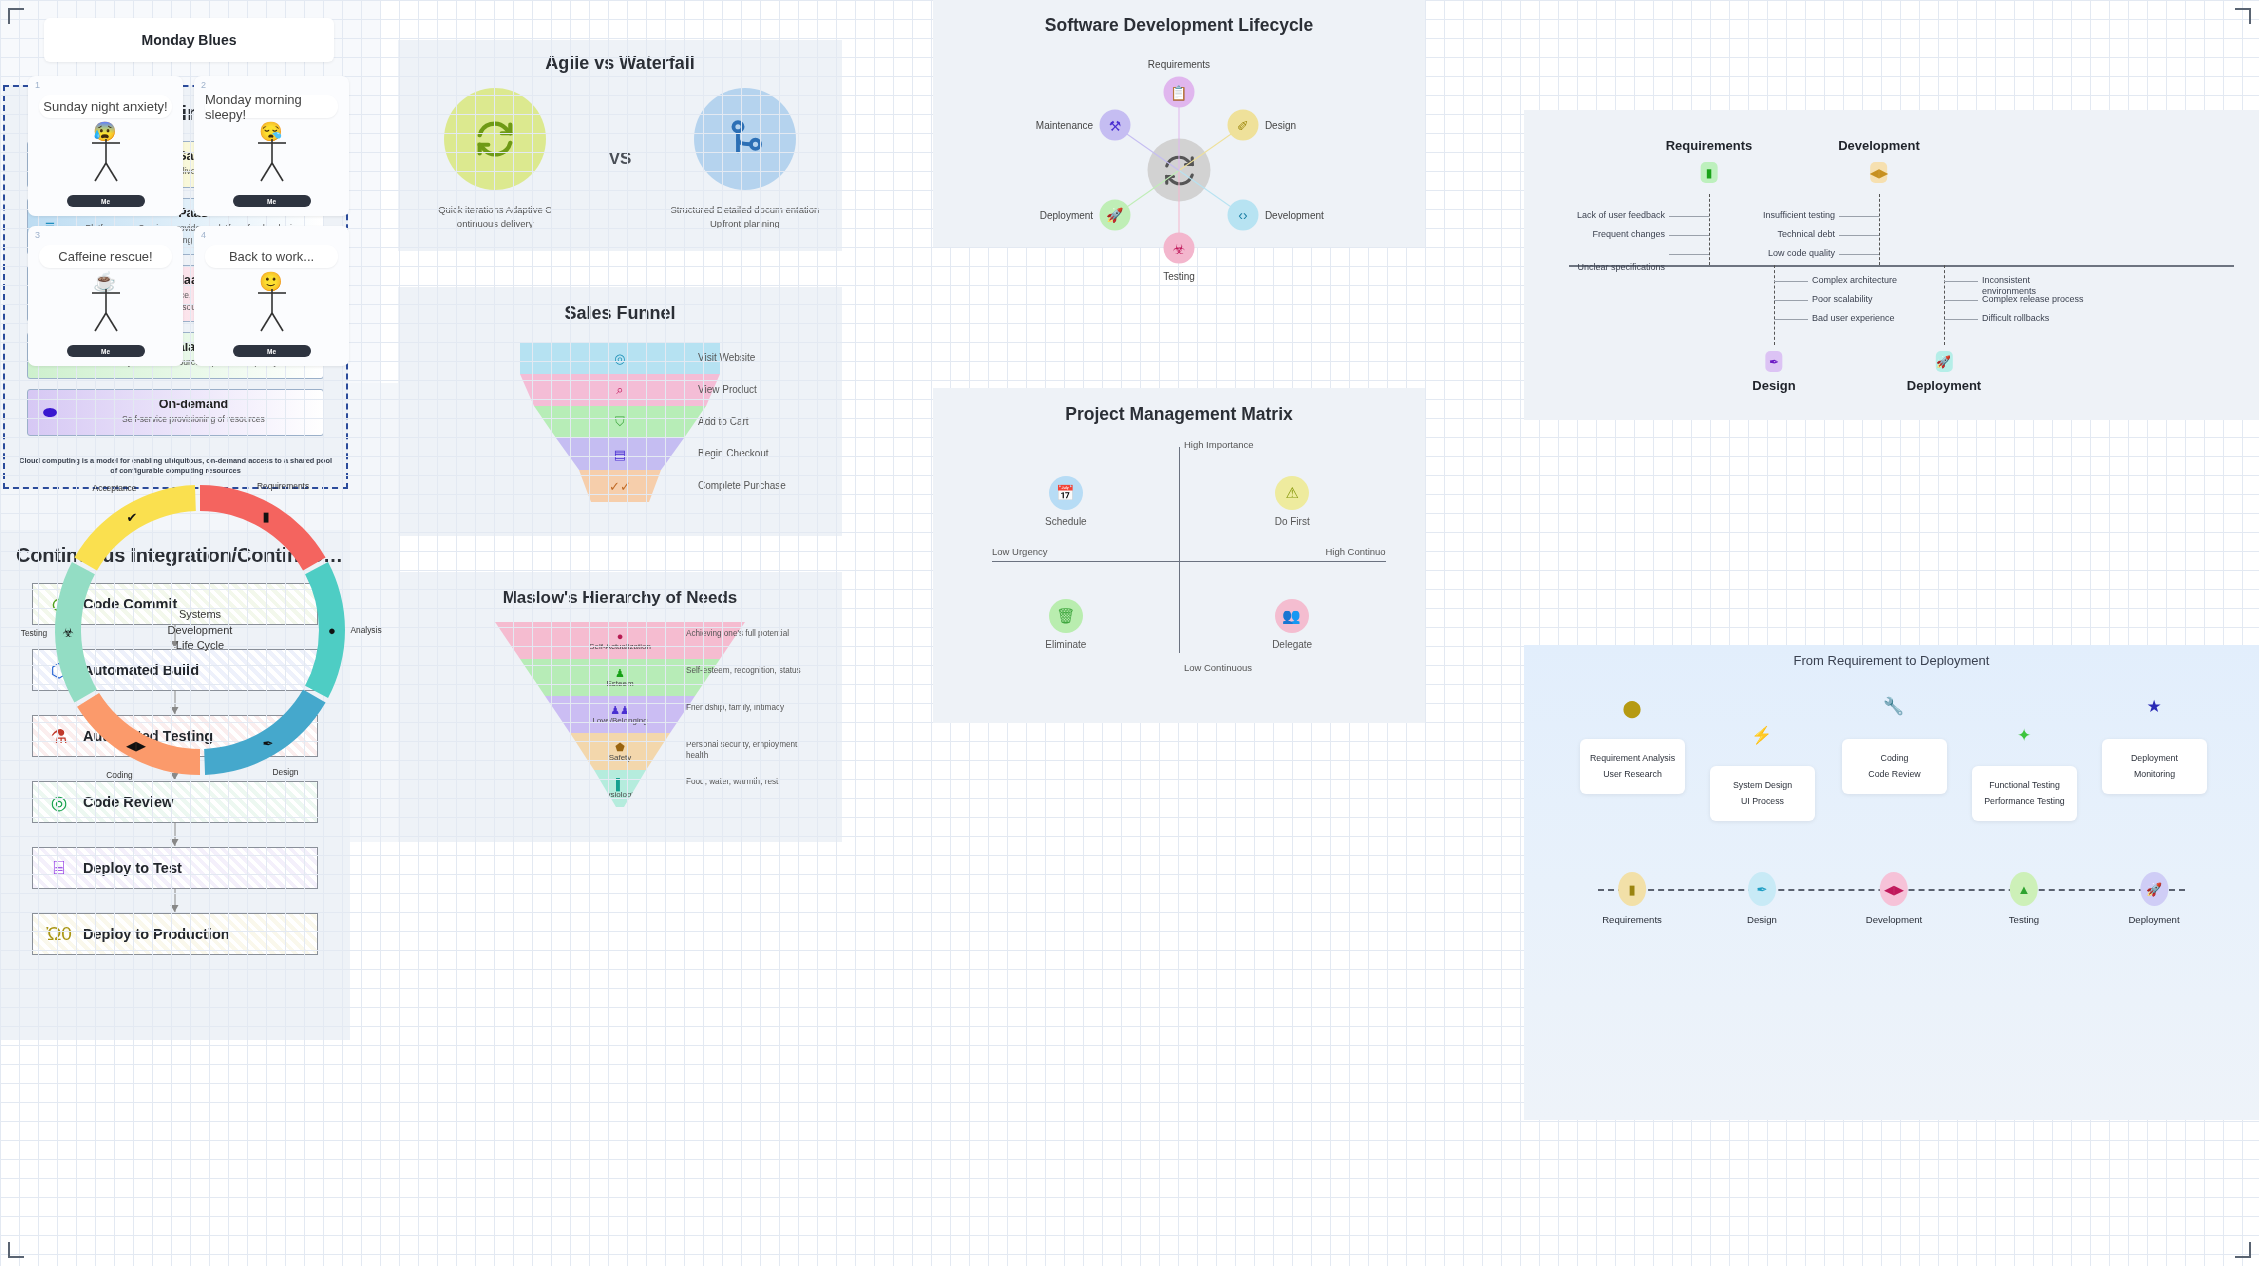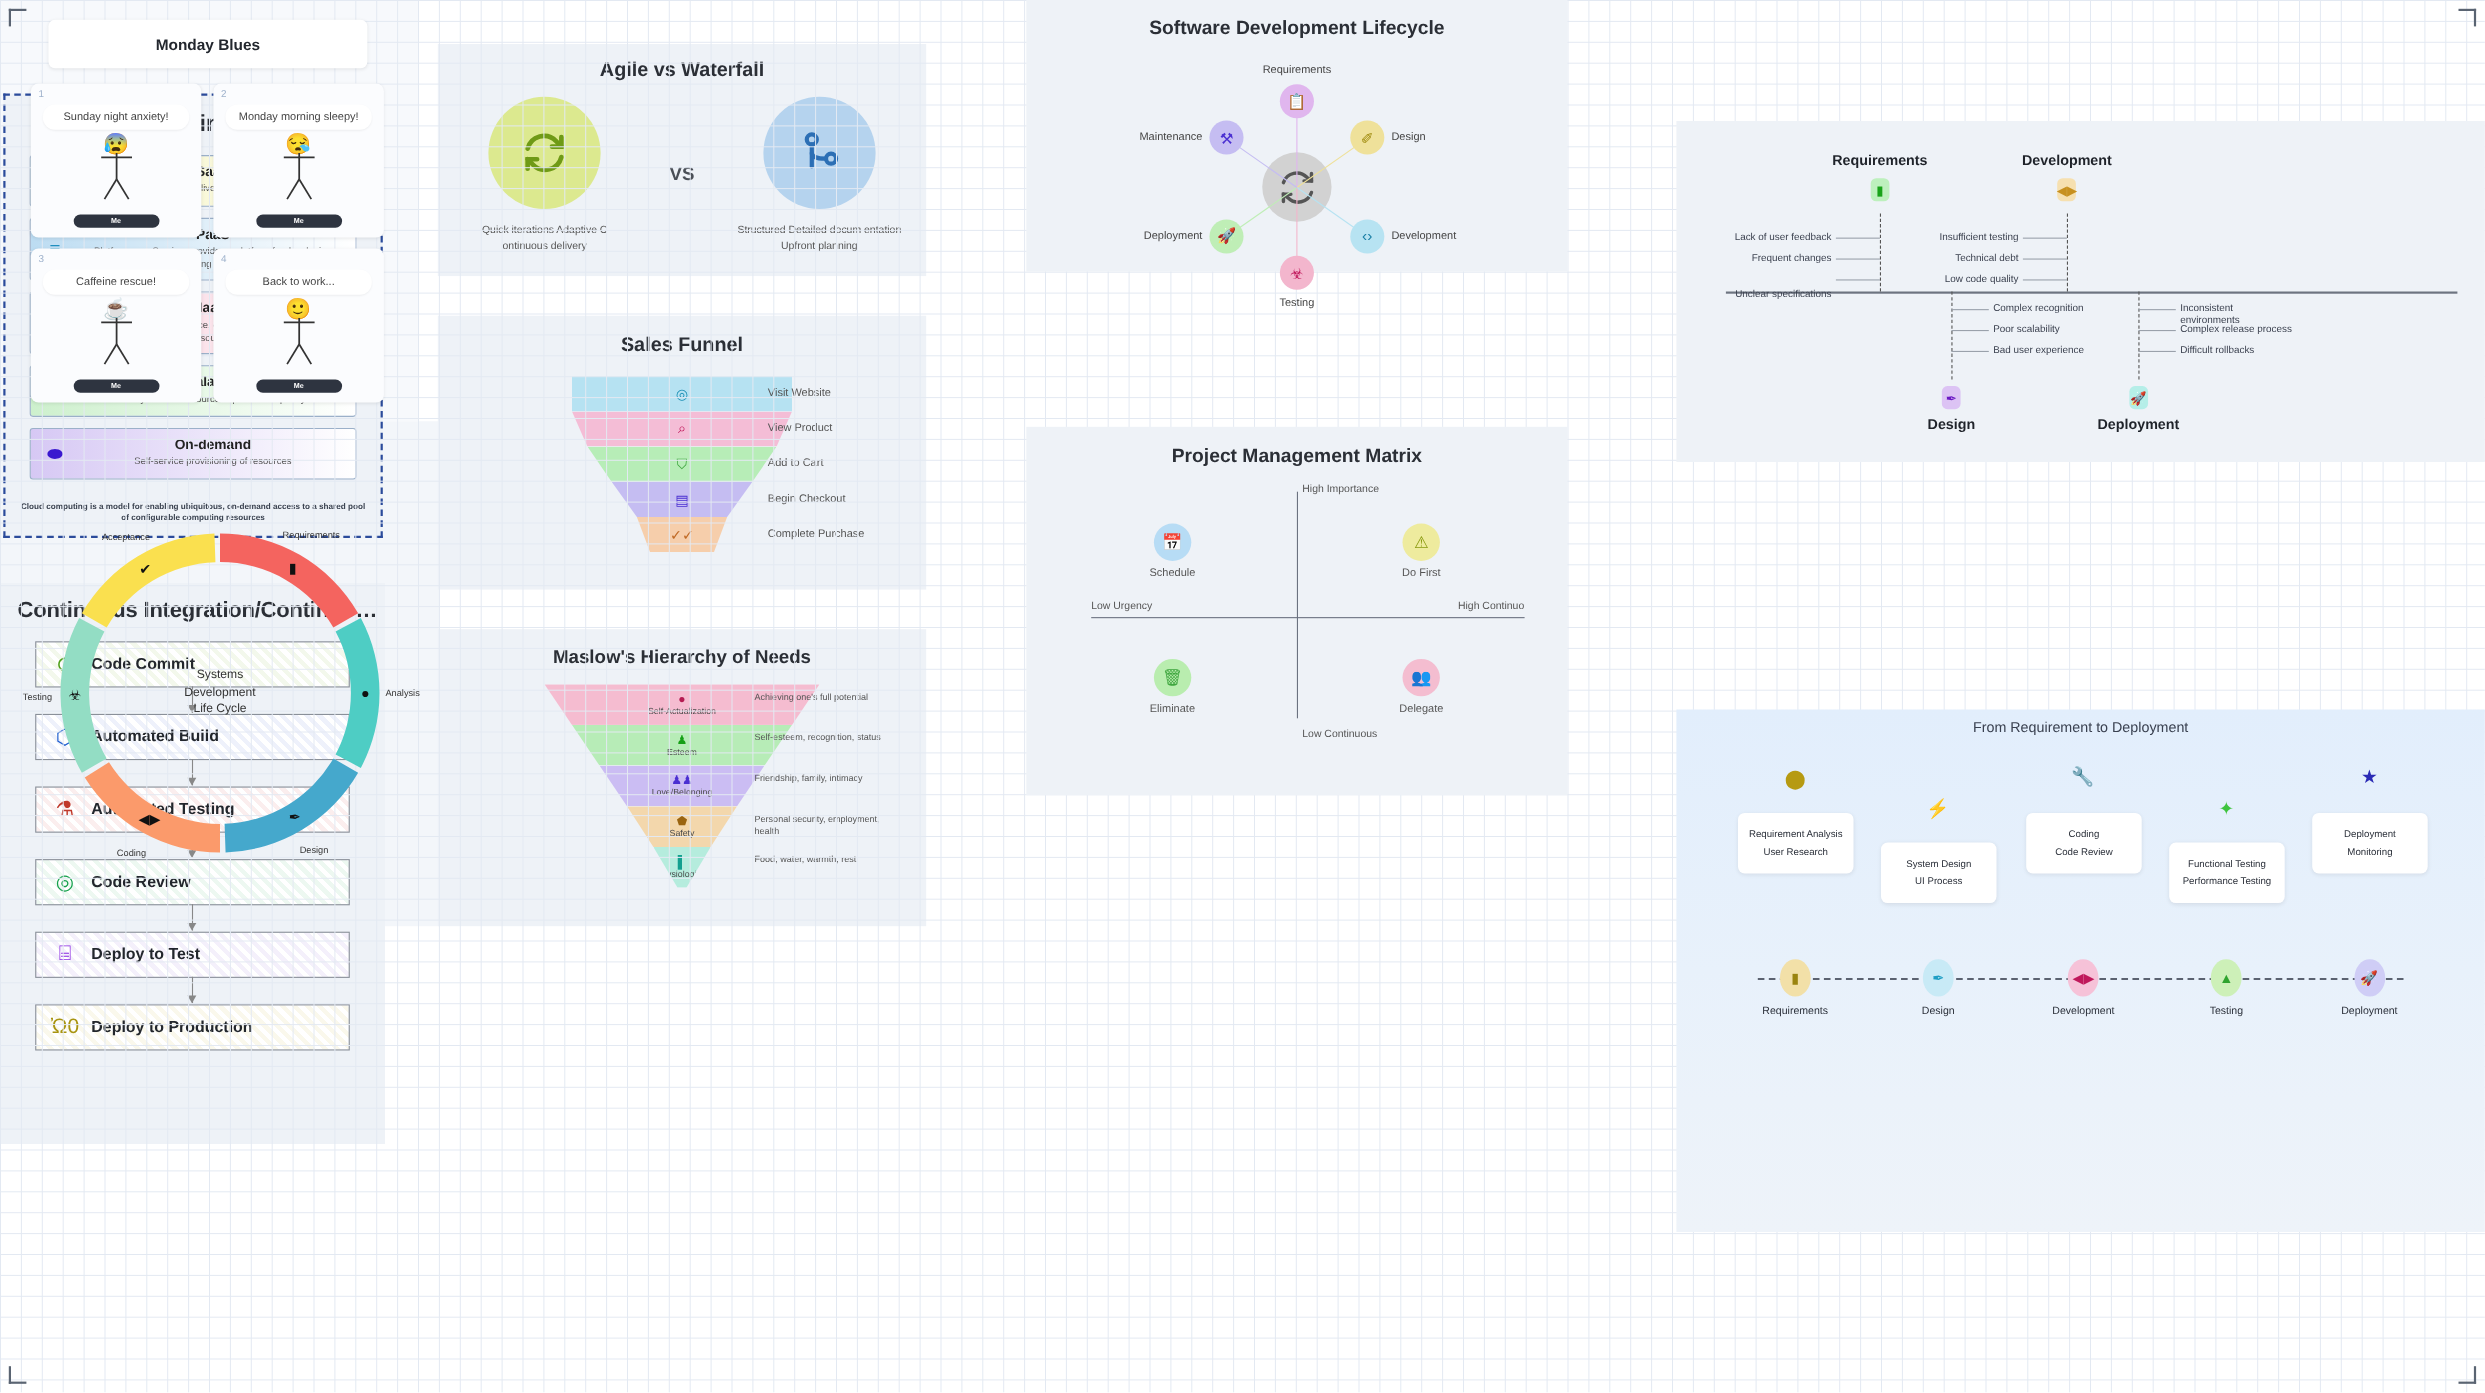--- a/index.html
+++ b/index.html
@@ -78,21 +78,21 @@
   .corner { position: absolute; width: 16px; height: 16px; border: 2px solid #5a6472; }
   .md-title { position: absolute; left: 44px; top: 18px; width: 290px; height: 44px;
     background: #fff; border-radius: 6px; display: flex; align-items: center;
     justify-content: center; font-size: 14px; font-weight: bold; color: #23272e;
     box-shadow: 0 1px 3px rgba(0,0,0,.07); }
   .md-cell { position: absolute; width: 155px; height: 140px; background: #fbfcfe;
     border-radius: 7px; box-shadow: 0 1px 3px rgba(0,0,0,.08); }
   .md-num { position: absolute; left: 7px; top: 4px; font-size: 9px; color: #9fb2cc; }
   .md-bub { position: absolute; left: 11px; top: 19px; width: 133px; height: 23px;
     background: #fff; border-radius: 11px; display: flex; align-items: center;
-    justify-content: center; font-size: 10px; color: #444;
+    justify-content: center; font-size: 13px; color: #444;
     box-shadow: 0 1px 2px rgba(0,0,0,.06); }
   .md-fig { position: absolute; left: 0; right: 0; top: 46px; text-align: center;
     font-size: 22px; line-height: 1; }
   .md-me { position: absolute; left: 50%; transform: translateX(-50%); bottom: 9px;
     width: 78px; height: 12px; background: #2e3440; border-radius: 7px;
     color: #fff; font-size: 6.5px; font-weight: bold; display: flex;
     align-items: center; justify-content: center; }
 
   
   #sdlcHub { left: 933px; top: -1px; width: 492px; height: 248px; }
@@ -486,21 +486,21 @@
         </div>
         <div class="fb-rib" style="left:355px;top:84px;height:71px;"></div>
         <div class="fb-tick" style="left:315px;top:106px;width:40px;"></div>
         <div class="fb-cause" style="left:311px;top:100px;transform:translateX(-100%);">Insufficient testing</div>
         <div class="fb-tick" style="left:315px;top:125px;width:40px;"></div>
         <div class="fb-cause" style="left:311px;top:119px;transform:translateX(-100%);">Technical debt</div>
         <div class="fb-tick" style="left:315px;top:144px;width:40px;"></div>
         <div class="fb-cause" style="left:311px;top:138px;transform:translateX(-100%);">Low code quality</div>
         <div class="fb-rib" style="left:250px;top:155px;height:80px;"></div>
         <div class="fb-tick" style="left:250px;top:171px;width:34px;"></div>
-        <div class="fb-cause" style="left:288px;top:165px;white-space:normal;width:102px;line-height:1.25;">Complex recognition</div>
+        <div class="fb-cause" style="left:288px;top:165px;white-space:normal;width:102px;line-height:1.25;">Complex architecture</div>
         <div class="fb-tick" style="left:250px;top:190px;width:34px;"></div>
         <div class="fb-cause" style="left:288px;top:184px;white-space:normal;width:102px;line-height:1.25;">Poor scalability</div>
         <div class="fb-tick" style="left:250px;top:209px;width:34px;"></div>
         <div class="fb-cause" style="left:288px;top:203px;white-space:normal;width:102px;line-height:1.25;">Bad user experience</div>
         <div class="fb-head" style="left:250px;top:241px;">
           <div class="fb-node" style="background:#dcc3f4;color:#6b18c4;margin-top:0;">✒</div>
           <div class="fb-h-lab" style="margin-top:6px;">Design</div>
         </div>
         <div class="fb-rib" style="left:420px;top:155px;height:80px;"></div>
         <div class="fb-tick" style="left:420px;top:171px;width:34px;"></div>

